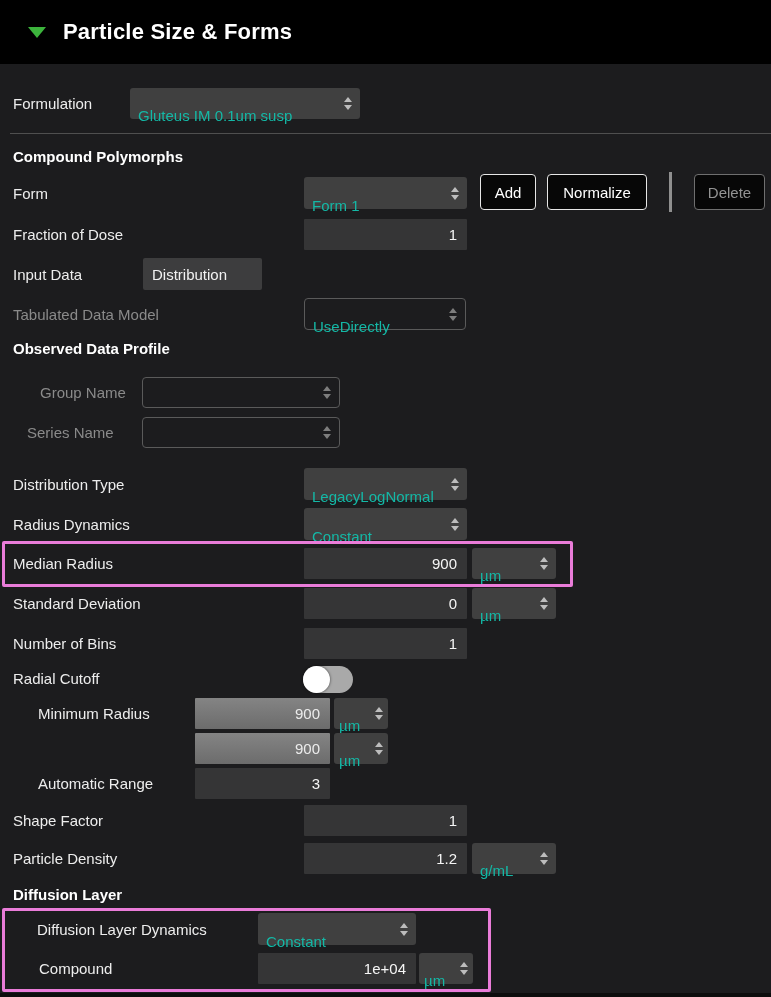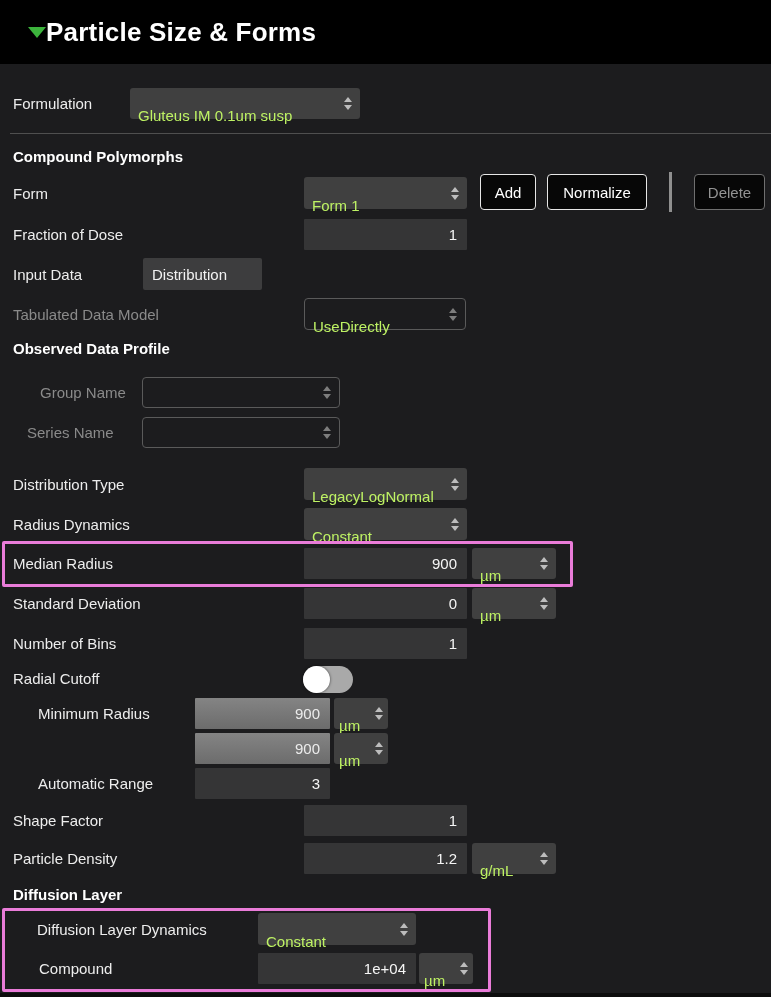--- a/index.html
+++ b/index.html
@@ -3,32 +3,32 @@
 <meta charset="utf-8">
 <style>
   html,body{margin:0;padding:0;background:#1b1b1d;}
   #screen{position:relative;width:771px;height:997px;background:#1c1c1e;overflow:hidden;
           font-family:"Liberation Sans", sans-serif; -webkit-font-smoothing:antialiased;}
 
   
   .hdr{position:absolute;left:0;top:0;width:771px;height:64px;background:#000;display:flex;align-items:center;}
   .collapse-tri{width:0;height:0;border-left:9px solid transparent;border-right:9px solid transparent;
                 border-top:11px solid #3cb43c;margin-left:28px;}
-  .hdr-title{color:#fff;font-size:26px;font-weight:600;letter-spacing:.2px;}
+  .hdr-title{color:#fff;font-size:22px;font-weight:600;margin-left:17px;letter-spacing:.2px;}
 
   
   .row{position:absolute;left:0;width:771px;}
   .lbl{position:absolute;top:0;bottom:0;display:flex;align-items:center;font-size:15px;color:#ededed;white-space:nowrap;}
   .lbl.dim{color:#8a8a8a;}
   .sect{position:absolute;left:13px;font-size:15px;font-weight:bold;color:#fff;white-space:nowrap;}
 
   
   .dd{position:absolute;top:0;height:100%;background:#404040;border-radius:3px;display:flex;align-items:center;
       padding:0 8px;box-sizing:border-box;cursor:default;}
-  .dd .txt{flex:1;font-size:15px;color:#bef264;white-space:nowrap;overflow:hidden;margin-top:24px;}
+  .dd .txt{flex:1;font-size:15px;color:#14b8a6;white-space:nowrap;overflow:hidden;margin-top:24px;}
   .dd.outline{background:transparent;border:1px solid #5a5a5a;border-radius:4px;}
 
   
   .spin{display:flex;flex-direction:column;align-items:center;gap:3px;margin-left:6px;}
   .tri-u{width:0;height:0;border-left:4px solid transparent;border-right:4px solid transparent;border-bottom:5px solid #bdbdbd;}
   .tri-d{width:0;height:0;border-left:4px solid transparent;border-right:4px solid transparent;border-top:5px solid #bdbdbd;}
   .dimspin .tri-u{border-bottom-color:#7d7d7d;}
   .dimspin .tri-d{border-top-color:#7d7d7d;}
 
   

